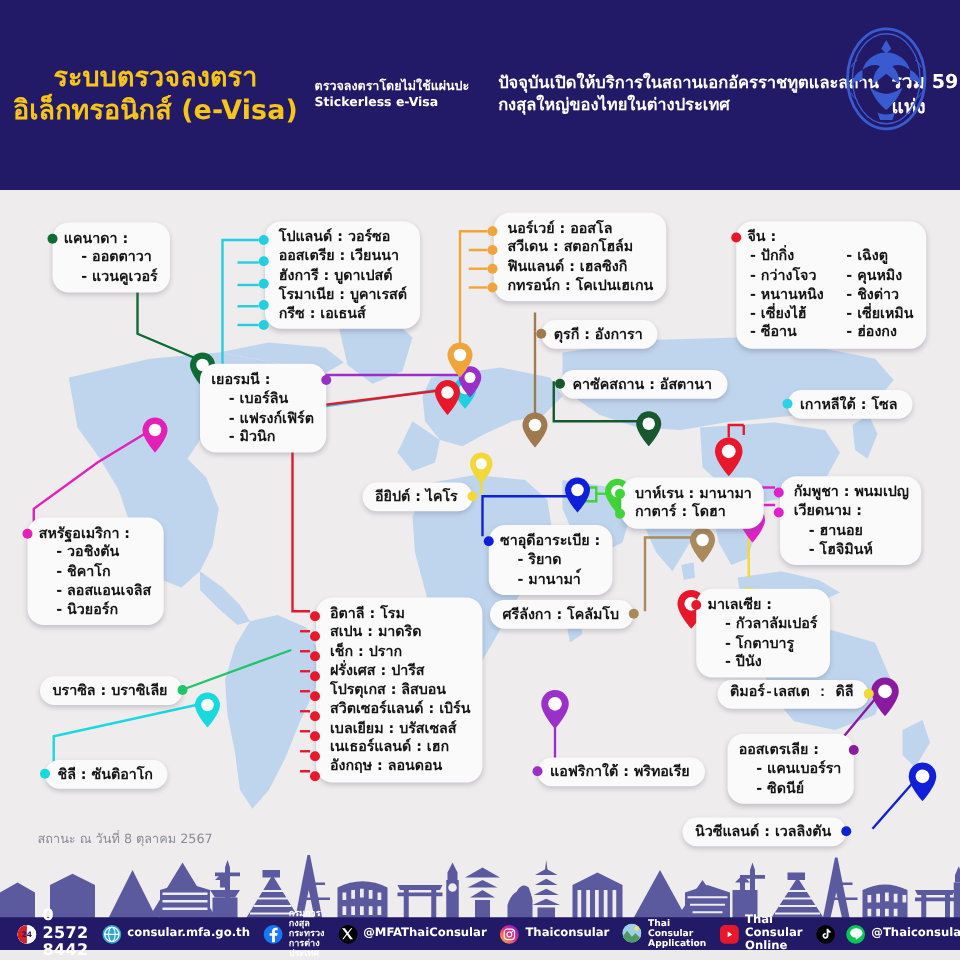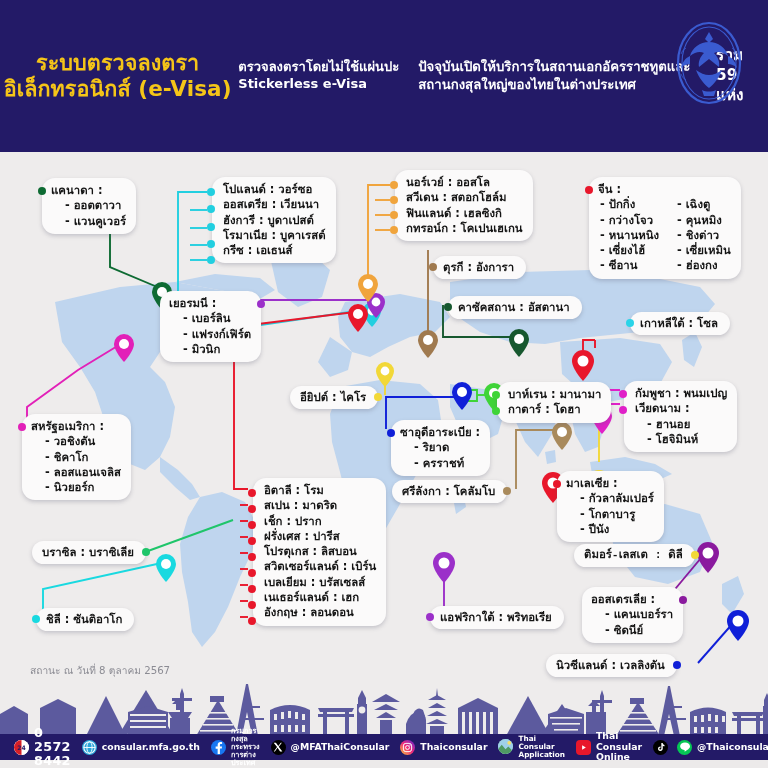--- a/index.html
+++ b/index.html
@@ -18,21 +18,21 @@
   }
   #header .hdr-inner {
     position: absolute; left: 0; top: 0; width: 768px; height: 152px;
     display: flex; flex-direction: row; align-items: center;
     justify-content: center; gap: 3px;
   }
   #hdr-title {
     color: #f5c518; font-size: 21.5px; font-weight: bold; letter-spacing: .1px;
     line-height: 1.22; text-align: center;
   }
-  #hdr-sub1 { color: #ffffff; font-size: 13px; font-weight: bold; line-height: 1.3; }
+  #hdr-sub1 { color: #ffffff; font-size: 10px; font-weight: bold; line-height: 1.3; }
   #hdr-sub2 { color: #ffffff; font-size: 13.2px; font-weight: bold; line-height: 1.35; }
   #hdr-sub3 { color: #ffffff; font-size: 15.3px; font-weight: bold; line-height: 1.3; }
 
   #emblem {
     position: absolute; right: 22px; top: 18px; width: 74px; height: 90px;
   }
 
   
   #map-area {
     position: absolute; left: 0; top: 152px; width: 768px; height: 533px;
@@ -415,21 +415,21 @@
     <span class="dot" style="left:-5px; top:75px; background:#e8172b;"></span>
     <span class="dot" style="left:-5px; top:91px; background:#e8172b;"></span>
     <span class="dot" style="left:-5px; top:107px; background:#e8172b;"></span>
     <span class="dot" style="left:-5px; top:123px; background:#e8172b;"></span>
     <span class="dot" style="left:-5px; top:139px; background:#e8172b;"></span>
   </div>
 
   <div class="card" style="left:391px; top:268px;">
     <span class="hd">ซาอุดีอาระเบีย :</span>
     <span class="it">- ริยาด</span>
-    <span class="it">- ครราชท์</span>
+    <span class="it">- มานามา์</span>
     <span class="dot" style="left:-4px; top:9px; background:#1020d8;"></span>
   </div>
 
   <div class="card" style="left:497px; top:230px;">
     <span class="lrow">บาห์เรน : มานามา</span>
     <span class="lrow">กาตาร์ : โดฮา</span>
     <span class="dot" style="left:-5px; top:9px; background:#3fd438;"></span>
     <span class="dot" style="left:-5px; top:25px; background:#3fd438;"></span>
   </div>
 

